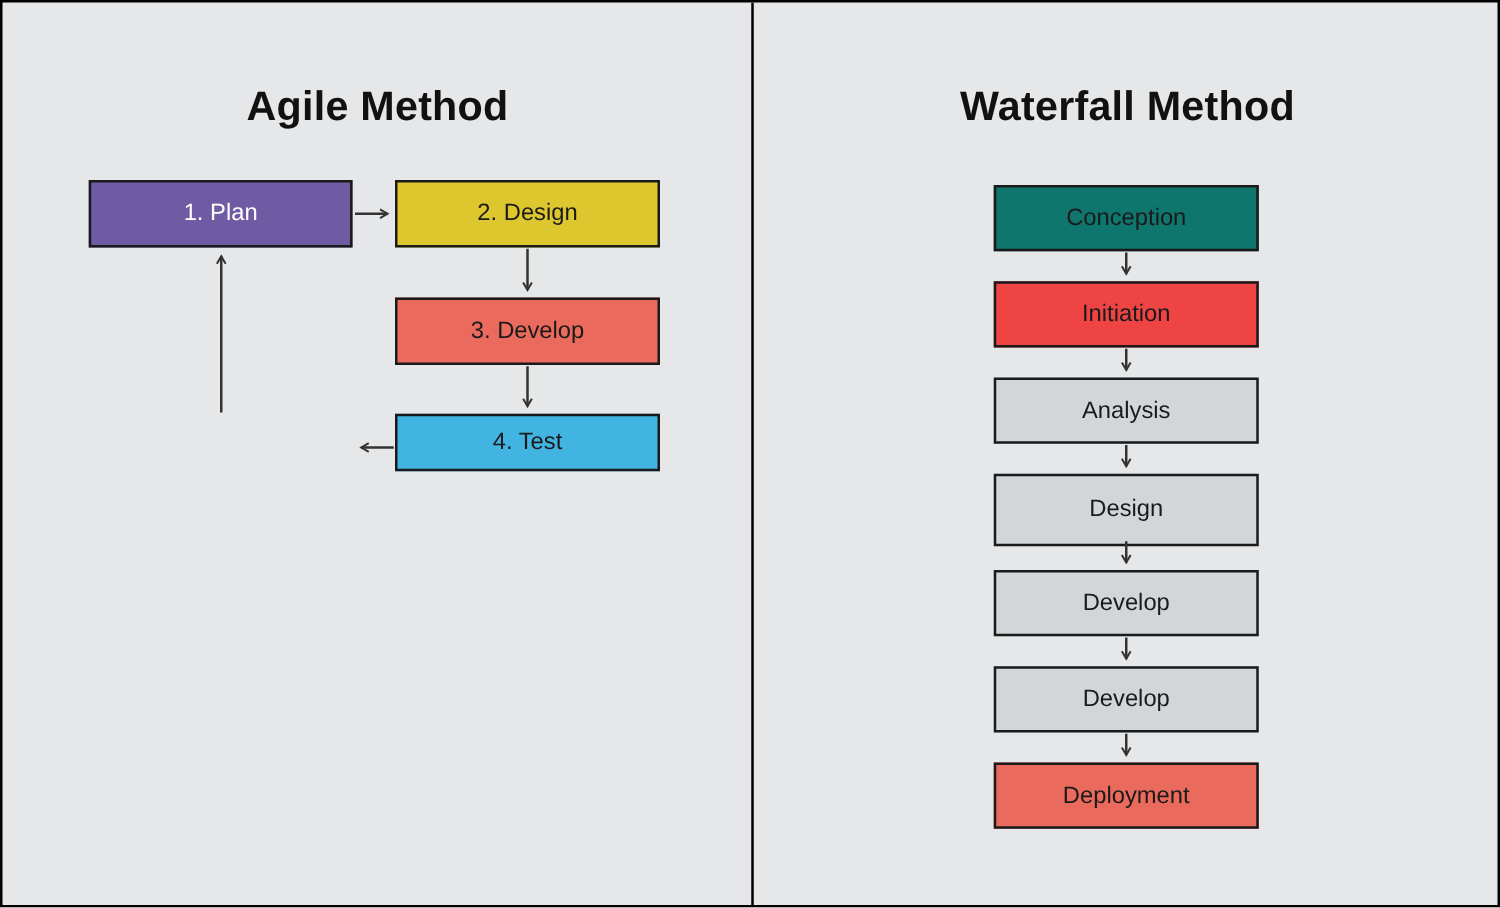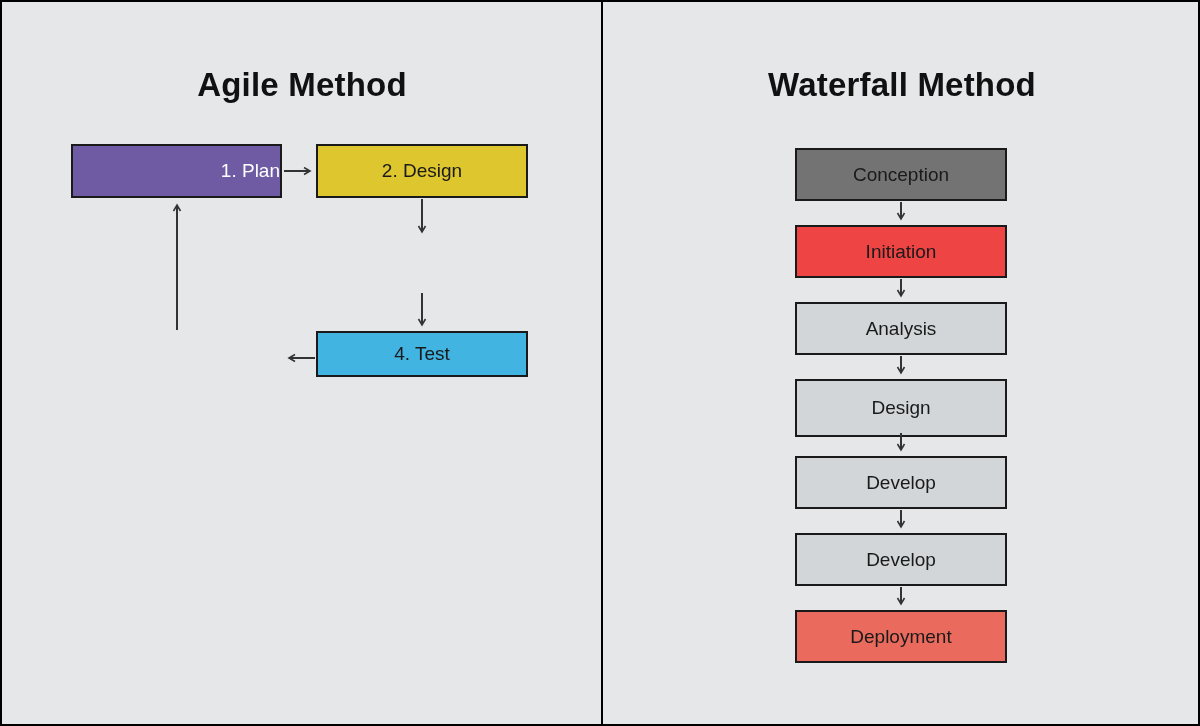--- a/index.html
+++ b/index.html
@@ -42,21 +42,21 @@
     box-sizing: border-box;
     border: 2px solid #1A1A1A;
     display: flex;
     align-items: center;
     justify-content: center;
     font-size: 19px;
     color: #1A1A1A;
   }
   .node span { white-space: nowrap; }
   
-  .n-plan      { left: 69px;  top: 142px; width: 211px; height: 54px; justify-content: flex-end; }
+  .n-plan      { left: 69px;  top: 142px; width: 211px; height: 54px; }
   .n-design    { left: 314px; top: 142px; width: 212px; height: 54px; }
   .n-develop   { left: 314px; top: 236px; width: 212px; height: 54px; }
   .n-test      { left: 314px; top: 329px; width: 212px; height: 46px; }
   .n-reiterate { left: 69px;  top: 329px; width: 211px; height: 54px; }
   
   .n-conception { left: 793px; top: 146px; width: 212px; height: 53px; }
   .n-initiation { left: 793px; top: 223px; width: 212px; height: 53px; }
   .n-analysis   { left: 793px; top: 300px; width: 212px; height: 53px; }
   .n-wdesign    { left: 793px; top: 377px; width: 212px; height: 58px; }
   .n-wdevelop   { left: 793px; top: 454px; width: 212px; height: 53px; }
@@ -88,25 +88,28 @@
 
   <div class="panel-title left">Agile Method</div>
   <div class="panel-title right">Waterfall Method</div>
 
   <div class="node n-plan" style="background-color: rgb(110, 91, 163);">
     <span style="color: rgb(255, 255, 255);">1. Plan</span>
   </div>
   <div class="node n-design" style="background-color: rgb(222, 199, 46);">
     <span style="color: rgb(26, 26, 26);">2. Design</span>
   </div>
+  <div class="node n-develop" style="background-color: rgb(234, 107, 93);">
+    <span style="color: rgb(26, 26, 26);">3. Develop</span>
+  </div>
   <div class="node n-test" style="background-color: rgb(65, 180, 226);">
     <span style="color: rgb(26, 26, 26);">4. Test</span>
   </div>
 
-  <div class="node n-conception" style="background-color: #737373;">
+  <div class="node n-conception" style="background-color: #0f766e;">
     <span style="color: rgb(26, 26, 26);">Conception</span>
   </div>
   <div class="node n-initiation" style="background-color: #ef4444;">
     <span style="color: rgb(26, 26, 26);">Initiation</span>
   </div>
   <div class="node n-analysis" style="background-color: rgb(210, 214, 217);">
     <span style="color: rgb(26, 26, 26);">Analysis</span>
   </div>
   <div class="node n-wdesign" style="background-color: rgb(210, 214, 217);">
     <span style="color: rgb(26, 26, 26);">Design</span>

